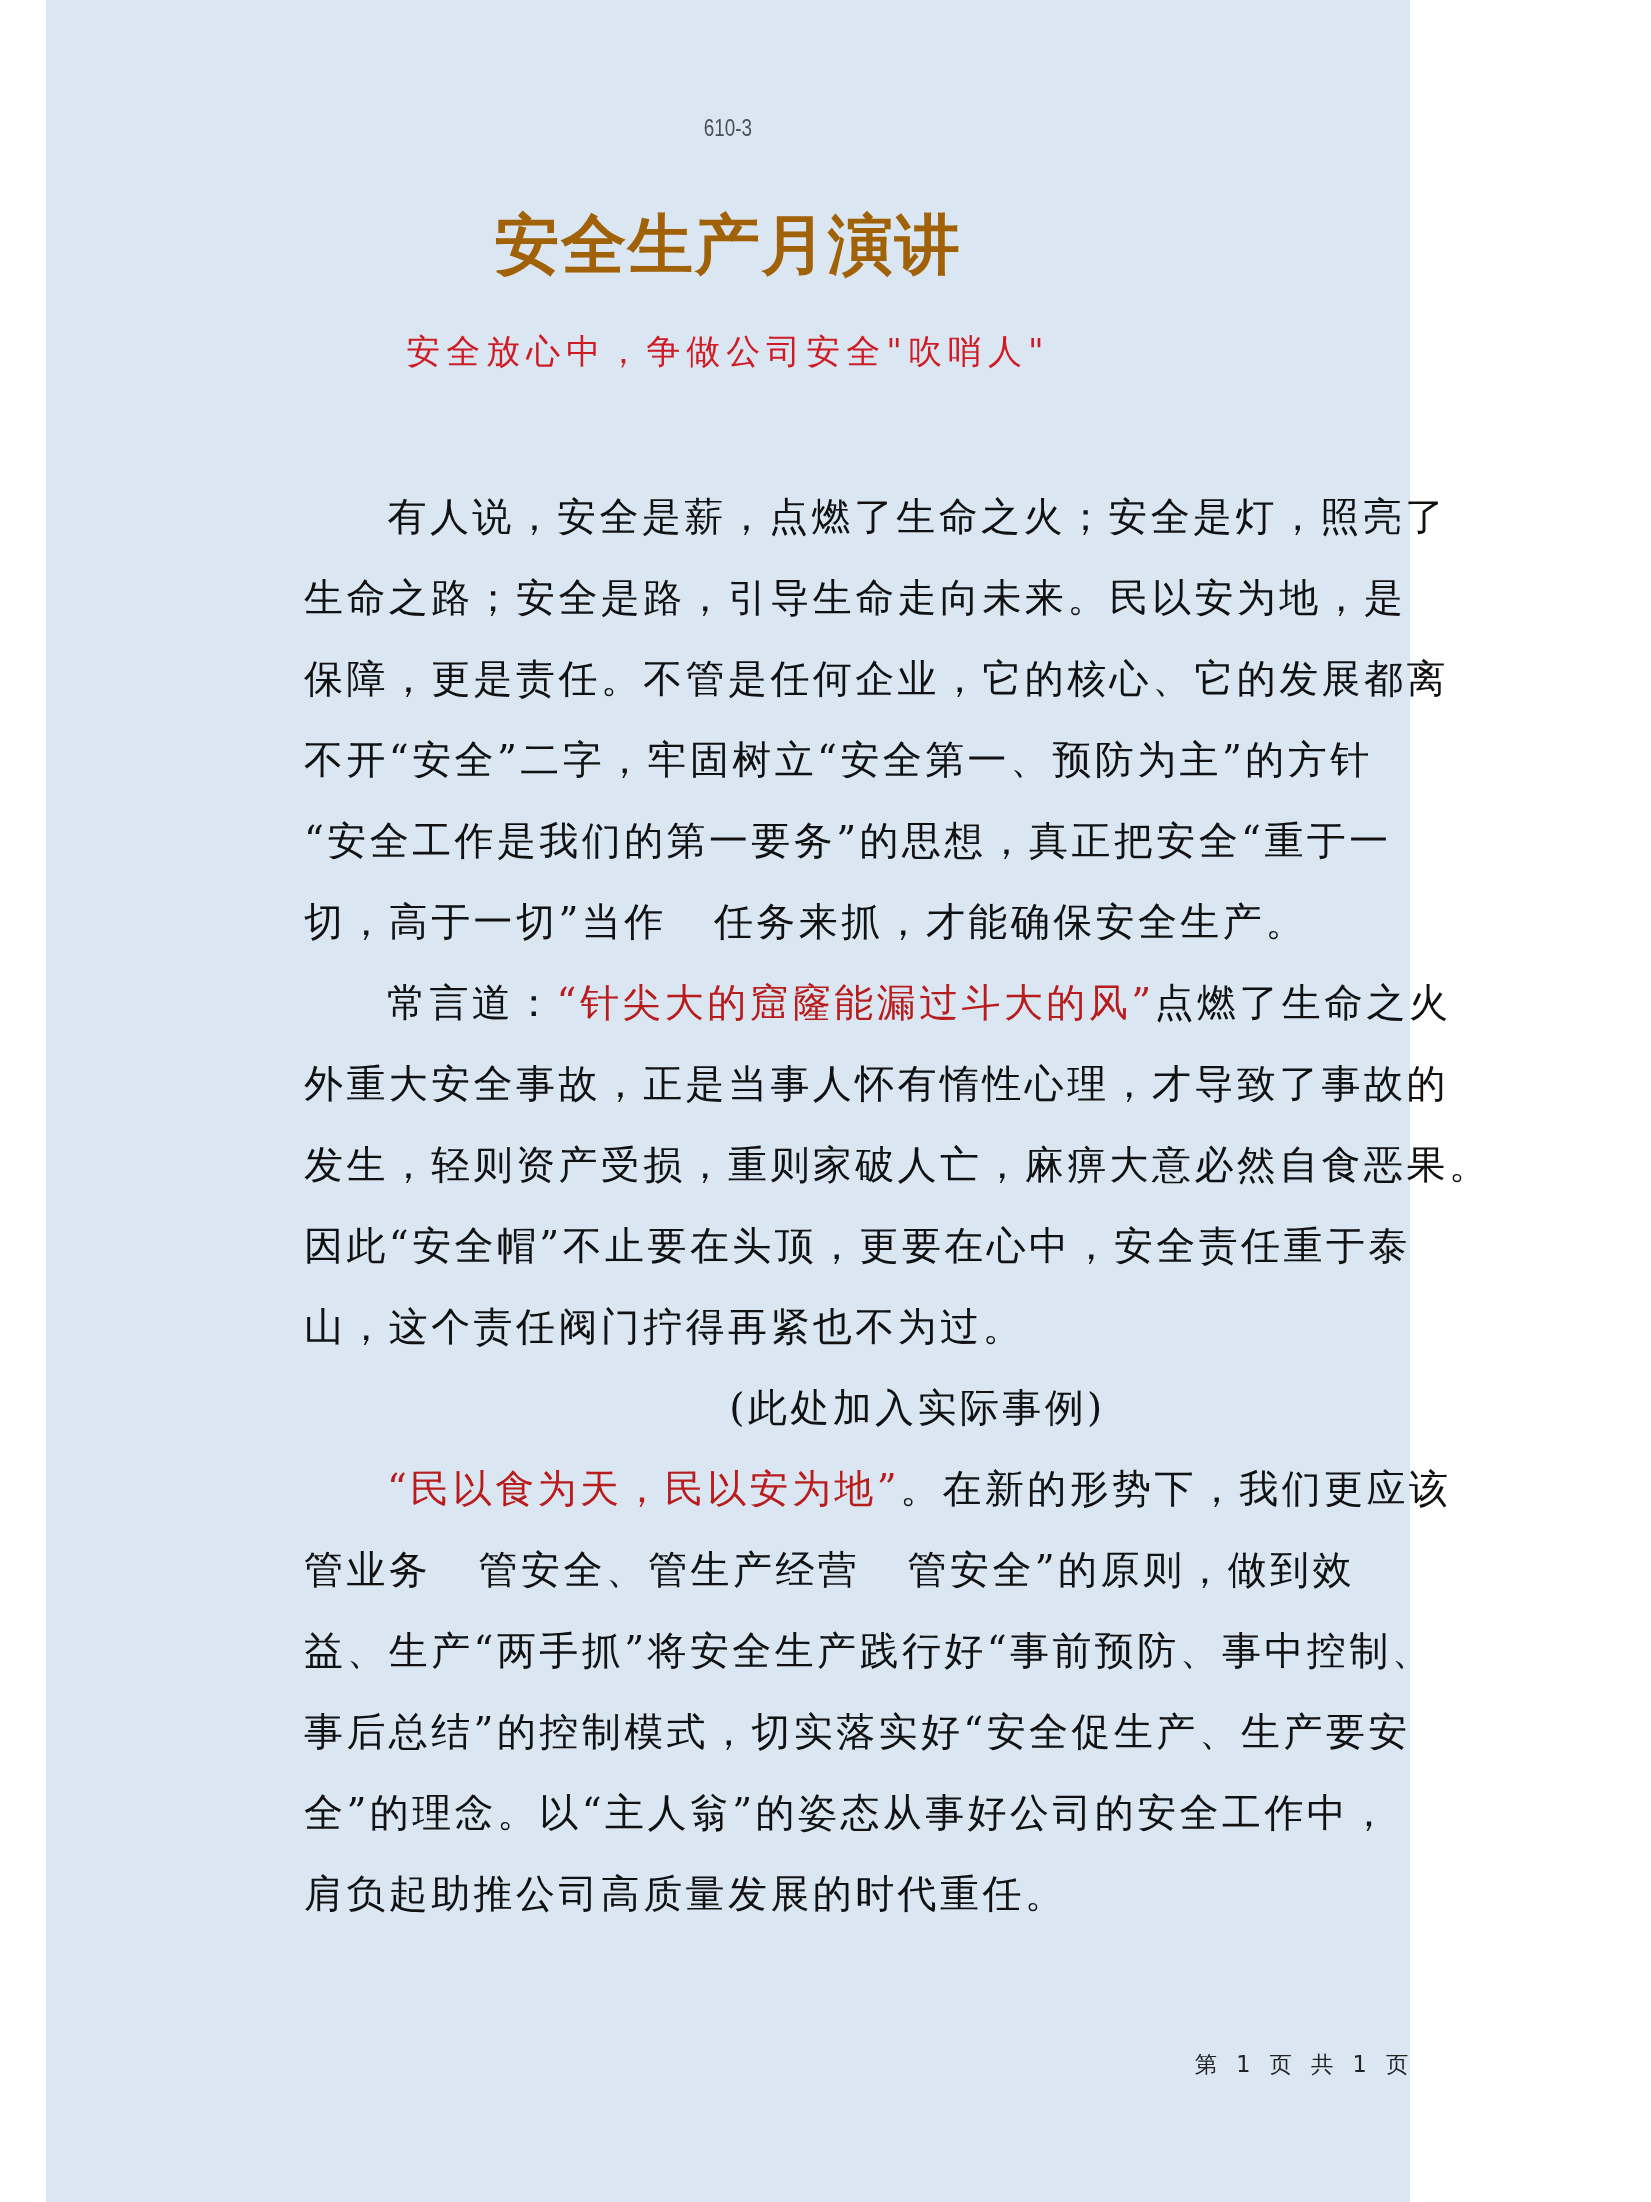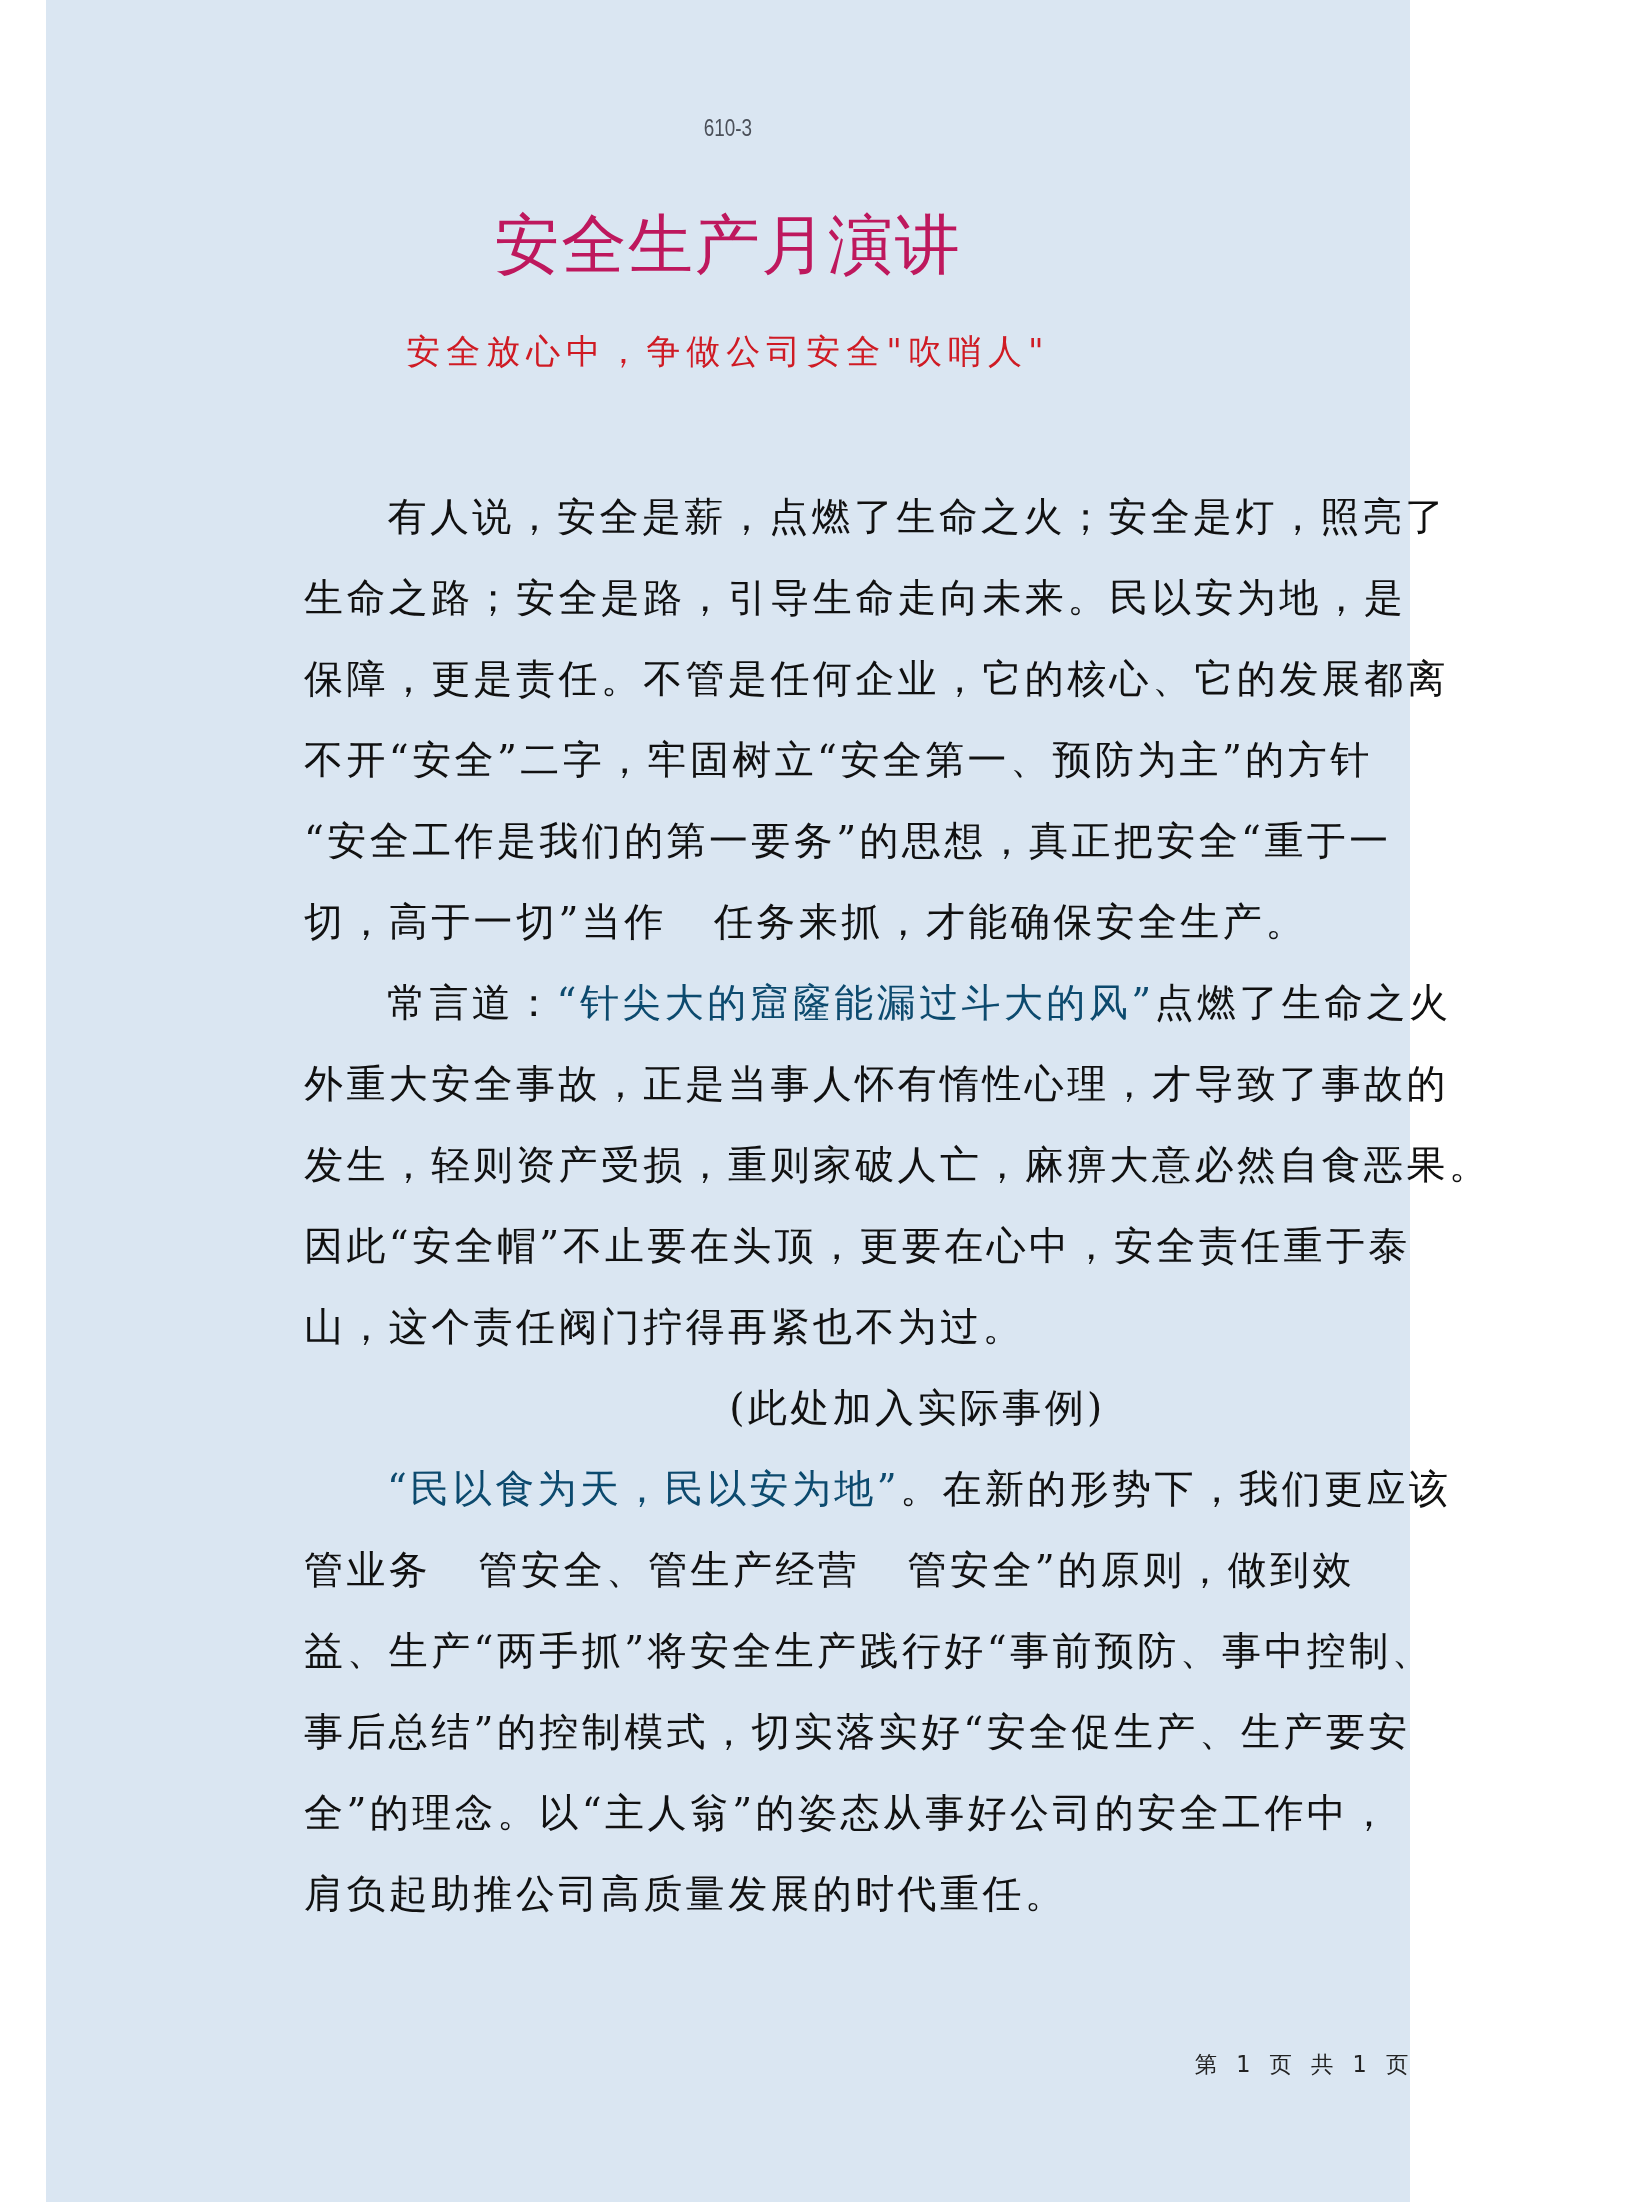--- a/index.html
+++ b/index.html
@@ -35,24 +35,24 @@
     transform: scaleX(0.82);
     transform-origin: 50% 50%;
   }
   .title {
     position: absolute;
     left: 0;
     width: 100%;
     top: 203px;
     text-align: center;
     font-family: "DejaVu Sans", "Liberation Sans", sans-serif;
-    font-weight: normal;
+    font-weight: bold;
     font-size: 65px;
     line-height: 83px;
-    color: #be185d;
+    color: #a16207;
     letter-spacing: 1.7px;
   }
   .subtitle {
     position: absolute;
     left: 0;
     width: 100%;
     top: 325px;
     text-align: center;
     font-family: "DejaVu Serif", "Liberation Serif", serif;
     font-size: 34px;
@@ -72,21 +72,21 @@
     font-size: 39px;
     color: #111111;
     white-space: pre;
     letter-spacing: 3.4px;
   }
   .line.indent {
     padding-left: 83px;
     text-align: center;
   }
   .seg-red {
-    color: #0c4a6e;
+    color: #b91c1c;
   }
   .footer {
     position: absolute;
     left: 0;
     width: 100%;
     top: 2049px;
     text-align: right;
     font-family: "DejaVu Sans", "Liberation Sans", sans-serif;
     font-size: 22.4px;
     color: #222222;

